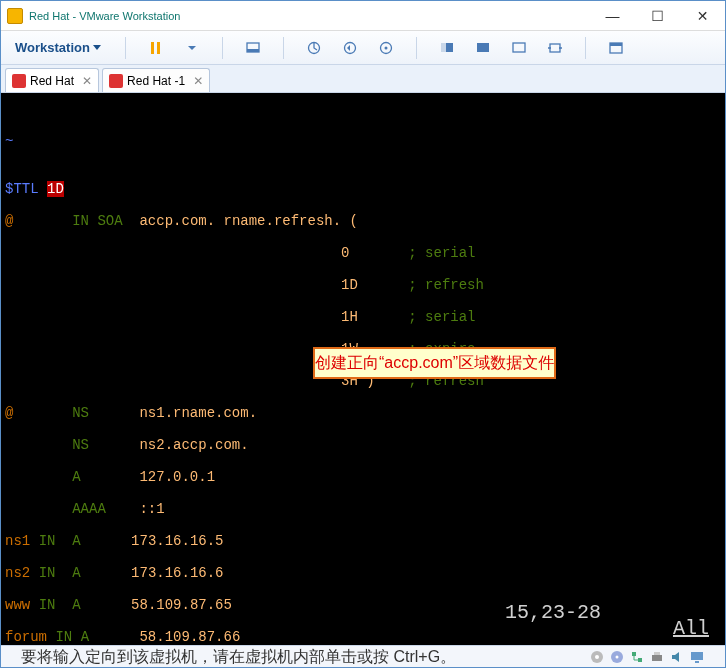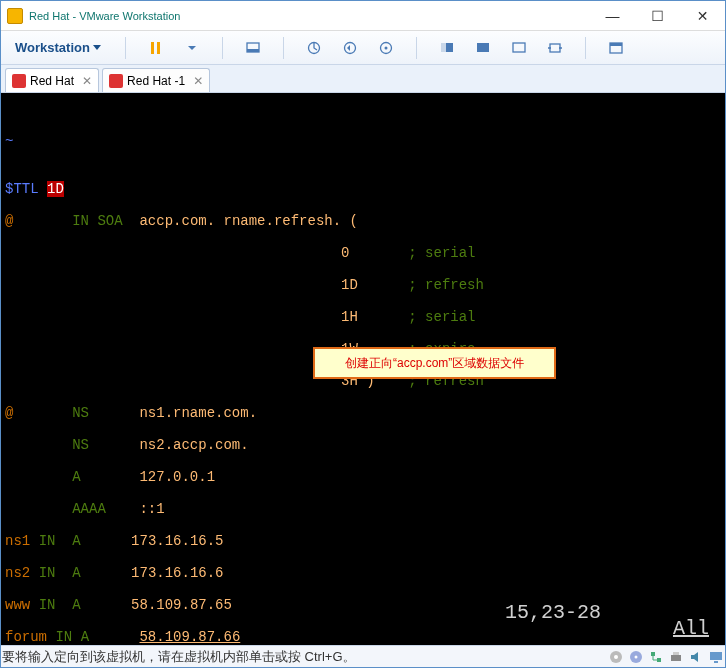--- a/index.html
+++ b/index.html
@@ -107,50 +107,50 @@
     position: relative;
     white-space: pre;
     overflow: hidden;
   }
   .c-blue { color: #5a7cff; }
   .c-green { color: #4d7c0f; margin-top: 44px; }
   .c-magenta { color: #fdba74; }
   .c-cyan { color: #4d7c0f; }
   .c-orange { color: #cc6e00; }
   .hl-red { background: #bb0000; color: #fff; }
-  .ul { text-decoration: underline; }
+  .ul { }
   .annotation {
     position: absolute;
     left: 312px; top: 254px;
     background: #ffffcc;
     border: 2px solid #e06a17;
     color: #d00;
     font-family: "Microsoft YaHei","SimSun",sans-serif;
-    font-size: 12px;
-    padding: 6px 30px;
+    font-size: 16px;
+    padding: 6px 0;
   }
   .termstatus {
     position: absolute;
     bottom: 8px; left: 4px; right: 4px;
     display: flex;
     color: #d0d0d0;
     font-family: "Courier New", monospace;
     font-size: 20px;
     flex-direction: column;
   }
   .termstatus .pos { margin-left: 500px; }
   .termstatus .all { margin-left: auto; margin-right: 12px; text-decoration: underline; }
   .statusbar {
     height: 23px;
     background: #f3f6fb;
     border-top: 1px solid #c9d6e8;
     display: flex;
     align-items: center;
-    padding: 0 1px;
-    font-size: 13px;
+    padding: 0 20px;
+    font-size: 16px;
     color: #333;
   }
   .statusbar .spacer { flex: 1; }
   .sbicon { width: 16px; height: 16px; margin-left: 4px; display:inline-block; }
 </style>
 </head>
 <body>
 
 <div class="titlebar">
   <span class="appicon"></span>

